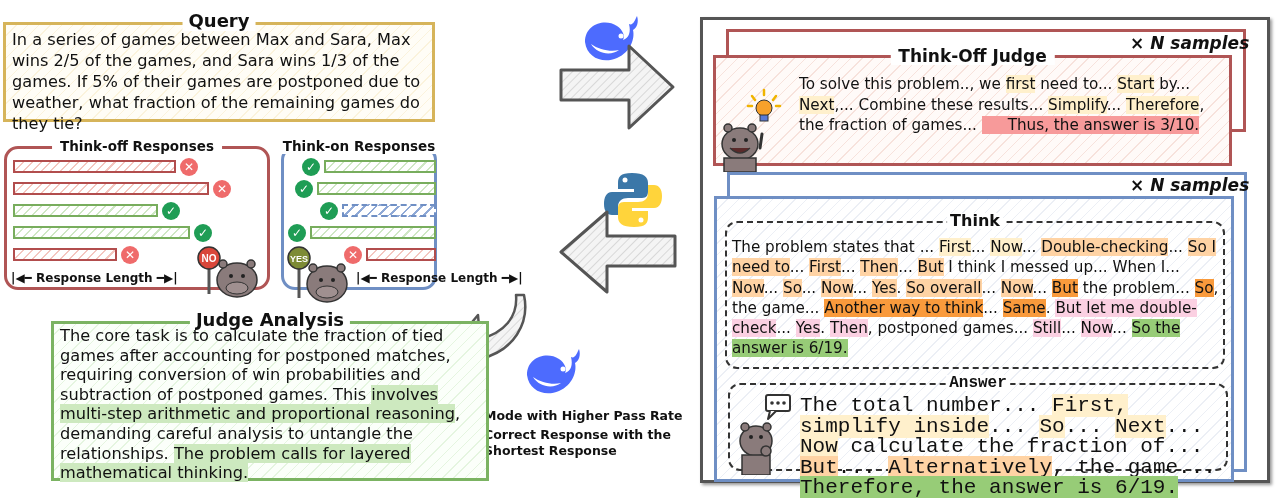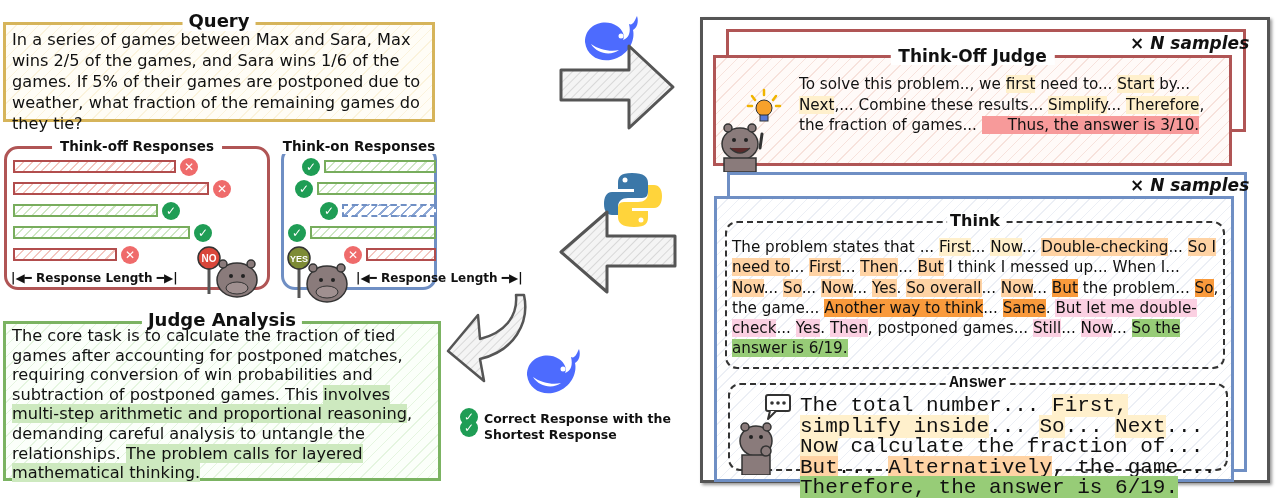--- a/index.html
+++ b/index.html
@@ -1,20 +1,20 @@
 <!DOCTYPE html>
 <html><head>
 <meta charset="utf-8">
 <style>
   * { box-sizing: border-box; margin: 0; padding: 0; }
   html, body { width: 1280px; height: 498px; background: #ffffff; overflow: hidden; }
   body { position: relative; font-family: "DejaVu Sans", sans-serif; color: #111; }
 
   .hatch-yellow { background: repeating-linear-gradient(135deg, #fffdf6 0 7px, #fbf3dc 7px 8px); }
-  .hatch-green  { background: repeating-linear-gradient(135deg, #fbfffa 0 7px, #e5f5e0 7px 8px); }
+  .hatch-green  { background: repeating-linear-gradient(135deg, #fbfffa 0 7px, #e5f5e0 7px 8px); margin-left: 48px; }
   .hatch-red    { background: repeating-linear-gradient(135deg, #fffaf8 0 7px, #f7e2dc 7px 8px); }
   .hatch-blue   { background: repeating-linear-gradient(135deg, #ffffff 0 7px, #eceff5 7px 8px); }
 
   .box { position: absolute; }
   .box-title {
     position: absolute; left: 50%; transform: translateX(-50%);
     background: #fff; padding: 0 8px; font-weight: bold; white-space: nowrap;
     line-height: 1;
     text-align: right;
   }
@@ -86,21 +86,21 @@
   #answer-text { position: absolute; left: 70px; top: 11px; font-size: 21px; line-height: 20.5px; width: 420px; }
 
   .big-arrow { position: absolute; }
   .logo { position: absolute; }
 </style>
 </head>
 <body>
 
 <div id="query" class="box hatch-yellow">
   <div class="box-title"><span>Query</span></div>
-  <div class="body">In a series of games between Max and Sara, Max wins 2/5 of the games, and Sara wins 1/6 of the games. If 5% of their games are postponed due to weather, what fraction of the remaining games do they tie?</div>
+  <div class="body">In a series of games between Max and Sara, Max wins 2/5 of the games, and Sara wins 1/3 of the games. If 5% of their games are postponed due to weather, what fraction of the remaining games do they tie?</div>
 </div>
 
 <div id="think-off-panel" class="resp-panel">
   <div class="box-title">Think-off Responses</div>
   <div id="off-bars">
       <div class="bar red" style="left: 6px; top: 11px; width: 163px;"></div>
       <span class="mark x" style="left: 173px; top: 9px;">✕</span>
       <div class="bar red" style="left: 6px; top: 33px; width: 196px;"></div>
       <span class="mark x" style="left: 206px; top: 31px;">✕</span>
       <div class="bar green" style="left: 6px; top: 55px; width: 145px;"></div>
@@ -205,20 +205,21 @@
 
 <svg class="logo" style="left:519px; top:345px;" width="66" height="56" viewBox="0 0 66 56">
   <path d="M8 30 C8 12 28 6 40 14 C46 18 48 24 46 28 C52 26 54 20 52 12 C56 14 58 8 60 4 C62 10 60 16 56 18 C58 26 54 40 40 46 C26 52 10 46 8 30 Z" fill="#4d6bfe"></path>
   <path d="M14 32 C20 42 34 44 42 38 C34 40 22 38 14 32 Z" fill="#fff"></path>
   <circle cx="44" cy="24" r="2.5" fill="#fff"></circle>
 </svg>
 
 <div id="legend">
   <div class="legend-item">
     <span class="mark ok">✓</span>
+    <span>Mode with Higher Pass Rate</span>
   </div>
   <div class="legend-item" style="width:220px;">
     <span class="mark ok" style="top:8px;">✓</span>
     <span>Correct Response with the Shortest Response</span>
   </div>
 </div>
 
 <div id="judge" class="box hatch-green">
   <div class="box-title"><span>Judge Analysis</span></div>
   <div class="body" id="judge-text"><span>The core task is to calculate the fraction of tied games after accounting for postponed matches, requiring conversion of win probabilities and subtraction of postponed games. This </span><span class="hl-green">involves multi-step arithmetic and proportional reasoning</span><span>, demanding careful analysis to untangle the relationships. </span><span class="hl-green">The problem calls for layered mathematical thinking.</span></div>

